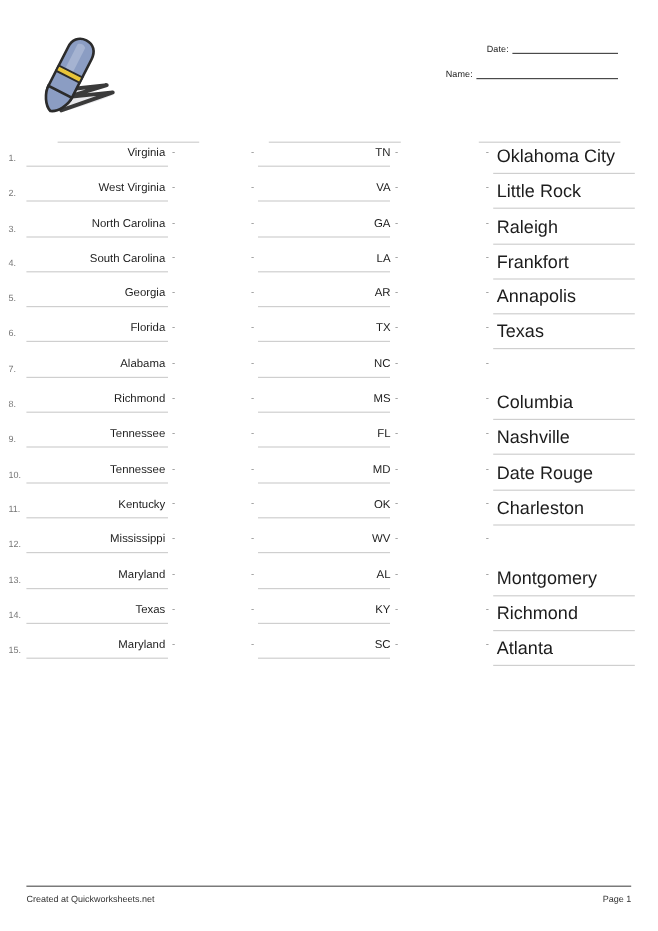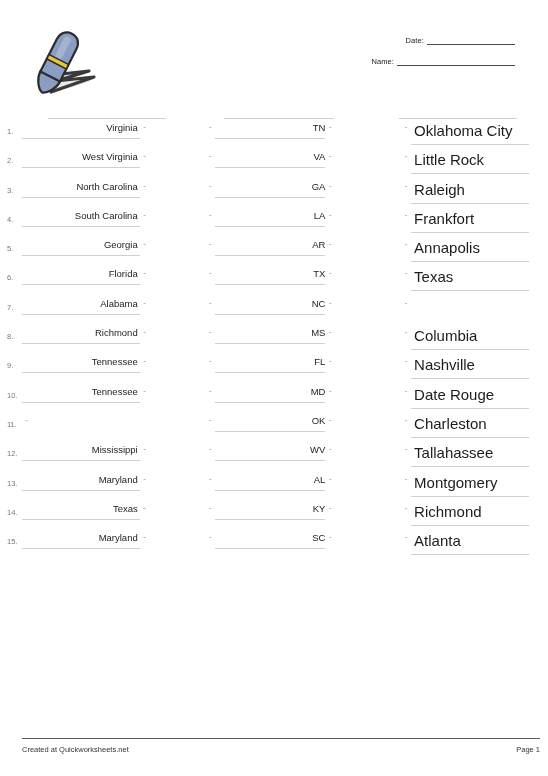--- a/index.html
+++ b/index.html
@@ -167,21 +167,21 @@
     border-top: 1px solid #cfcfcf;
   }
   .toprule.r1 { left: 48px;  width: 118px; }
   .toprule.r2 { left: 224px; width: 110px; }
   .toprule.r3 { left: 399px; width: 118px; }
 
   
   .footer {
     position: absolute;
     left: 22px;
-    right: 8px;
+    right: 22px;
     bottom: 22px;
     border-top: 1px solid #5a5a5a;
     padding-top: 6px;
     display: flex;
     justify-content: space-between;
     align-items: center;
     font-size: 7.5px;
     color: #333;
   }
 </style>
@@ -405,20 +405,21 @@
         </div>
         <div class="gap"></div>
         <div class="cell col-right">
           <div class="dash">-</div>
           <div class="line-box">Date Rouge</div>
         </div>
       </div>
       <div class="row">
         <div class="num">11.</div>
         <div class="cell col-left">
+          <div class="line-box">Kentucky</div>
           <div class="dash">-</div>
         </div>
         <div class="gap"></div>
         <div class="cell col-mid">
           <div class="dash">-</div>
           <div class="line-box">OK</div>
           <div class="dash">-</div>
         </div>
         <div class="gap"></div>
         <div class="cell col-right">
@@ -434,21 +435,20 @@
         </div>
         <div class="gap"></div>
         <div class="cell col-mid">
           <div class="dash">-</div>
           <div class="line-box">WV</div>
           <div class="dash">-</div>
         </div>
         <div class="gap"></div>
         <div class="cell col-right">
           <div class="dash">-</div>
-          <div class="line-box">Tallahassee</div>
         </div>
       </div>
       <div class="row">
         <div class="num">13.</div>
         <div class="cell col-left">
           <div class="line-box">Maryland</div>
           <div class="dash">-</div>
         </div>
         <div class="gap"></div>
         <div class="cell col-mid">

